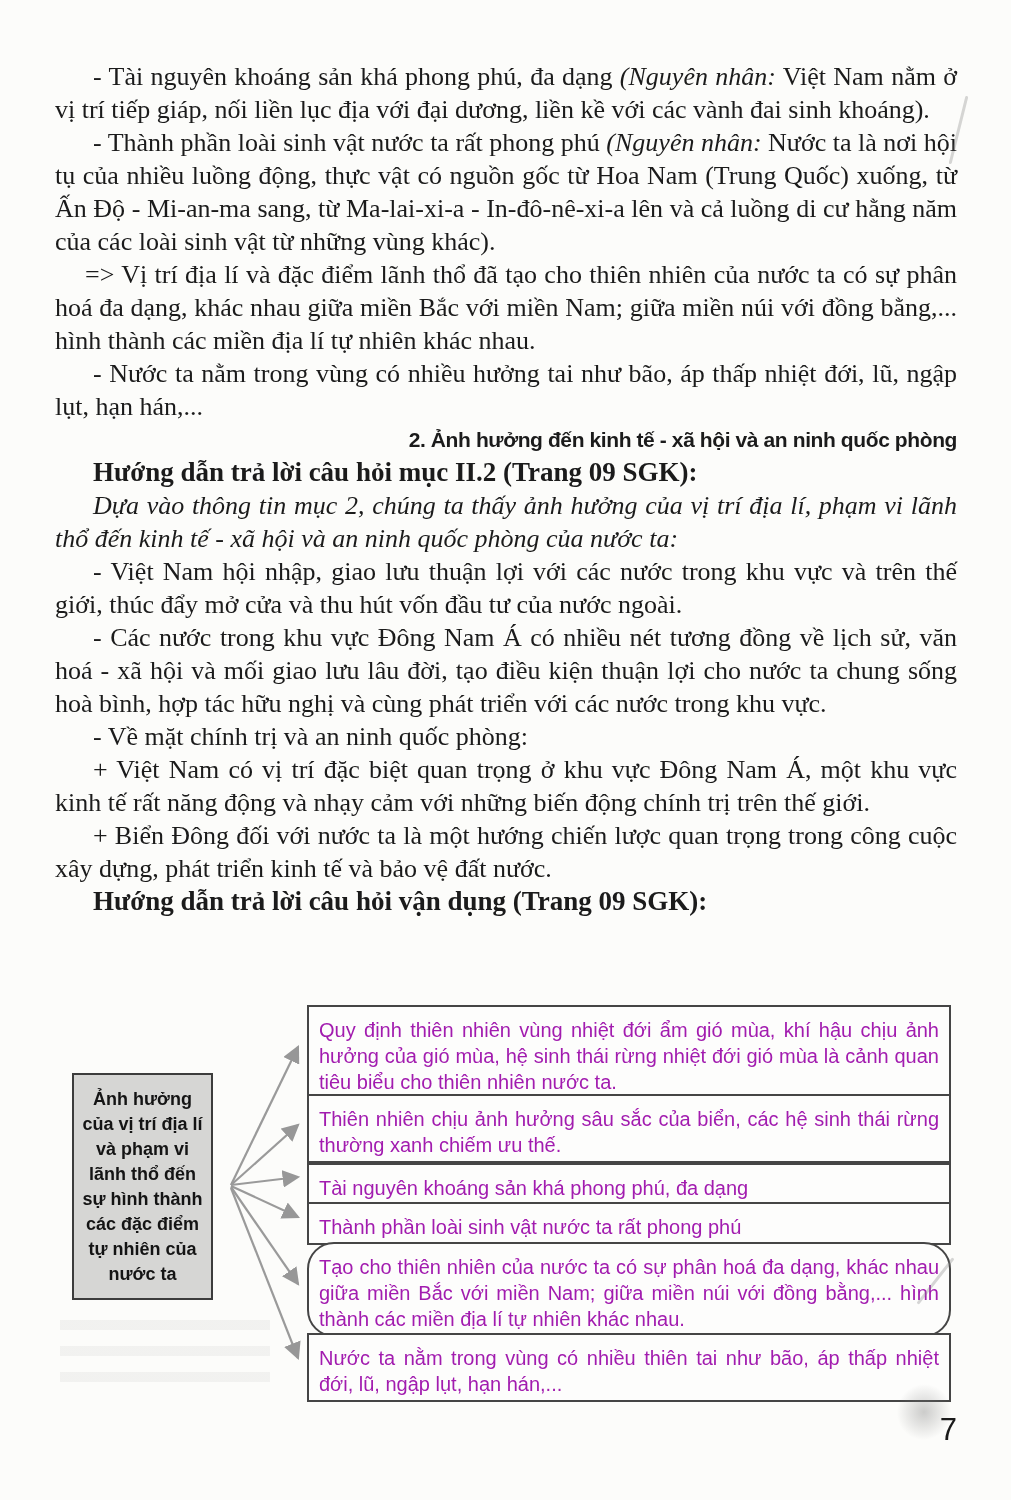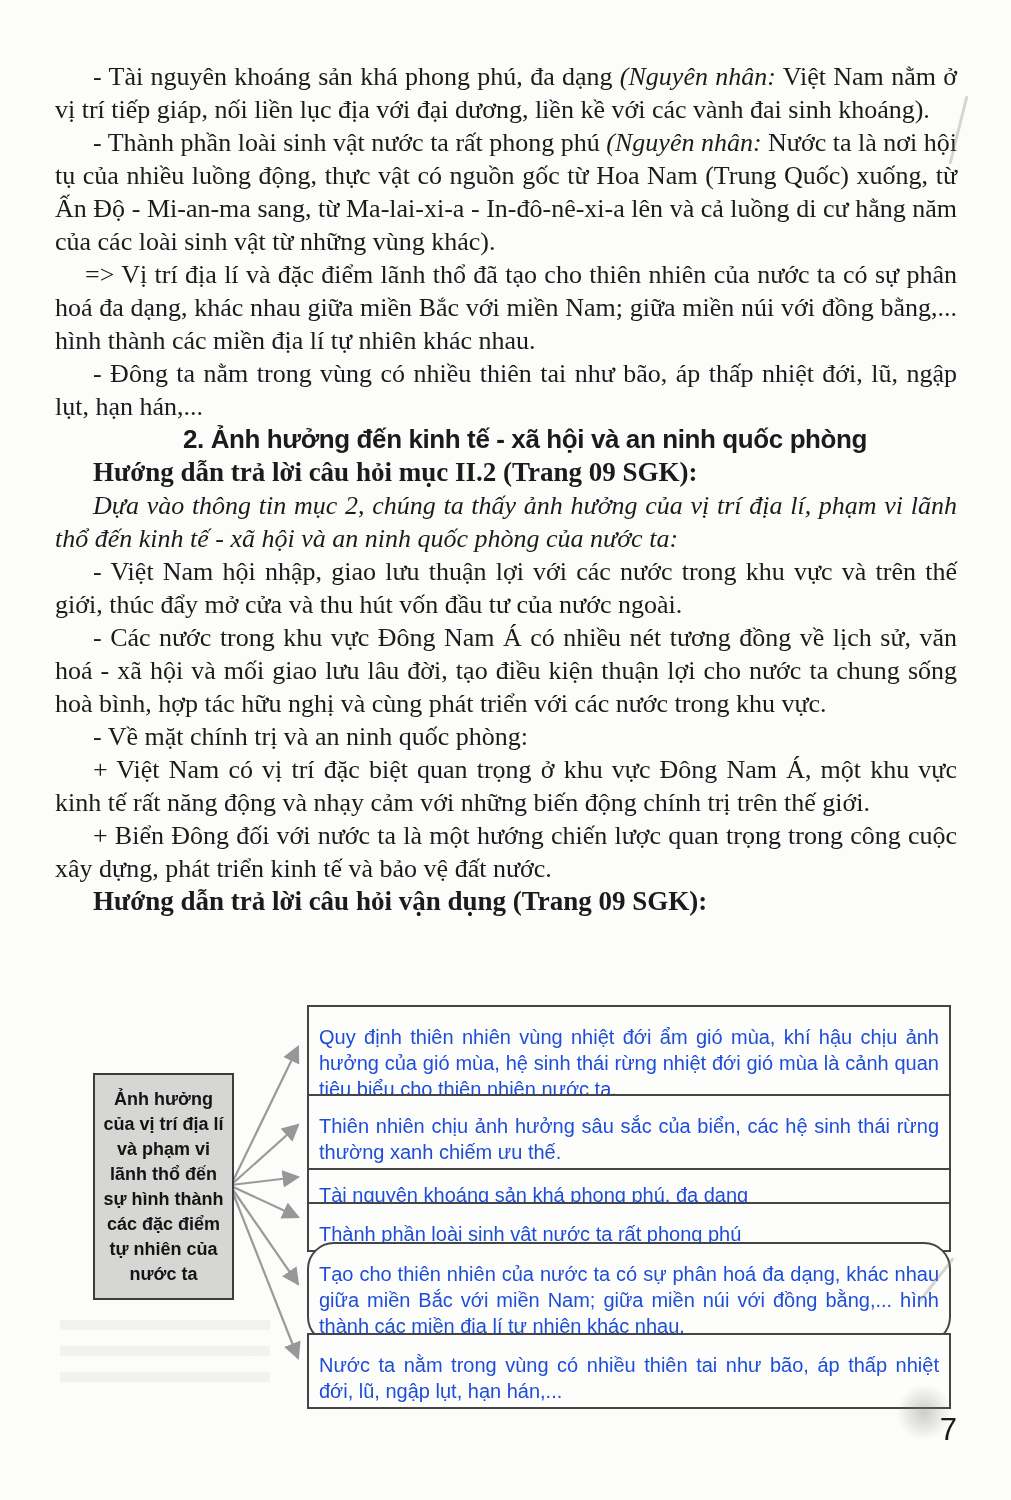--- a/index.html
+++ b/index.html
@@ -18,62 +18,62 @@
     font-size:26px;
     line-height:33px;
     text-align:justify;
   }
   .content p{margin:0;text-indent:38px;}
   .content p.arrowlead{text-indent:30px;}
   .h-sans{
     margin:0;
     font-family:"Liberation Sans","DejaVu Sans",sans-serif;
     font-weight:700;
-    font-size:26px;
+    font-size:21px;
     line-height:33px;
     letter-spacing:-0.4px;
     text-indent:20px;
-    text-align:center;
+    text-align:right;
   }
   .h-serif{
     margin:0;
     font-weight:700;
     font-size:27px;
     line-height:33px;
     text-indent:32px;
     text-align:left;
   }
   .it{font-style:italic;}
   .bold-it{font-weight:700;font-style:italic;}
 
   
   .diagram{position:absolute;left:0;top:1003px;width:1011px;height:400px;}
   .arrows{position:absolute;left:0;top:0;}
   .src-box{
-    position:absolute;left:93px;top:70px;width:141px;height:227px;
+    position:absolute;left:72px;top:70px;width:141px;height:227px;
     box-sizing:border-box;
     background:#d6d6d4;
     border:2.5px solid #3c3c3c;
     display:flex;align-items:center;justify-content:center;
     text-align:center;
     font-family:"Liberation Sans","DejaVu Sans",sans-serif;
     font-weight:700;font-size:18px;line-height:25px;
     padding:4px 5px;
     color:#141414;
   }
   .t-box{
     position:absolute;left:307px;width:644px;
     box-sizing:border-box;
     background:#fdfdfc;
     border:2px solid #454545;
     font-family:"Liberation Sans","DejaVu Sans",sans-serif;
     font-size:20px;line-height:26px;
-    padding:17px 10px 3px 10px;
+    padding:10px 10px 3px 10px;
     text-align:justify;
-    color:#1d4ed8;
+    color:#a21caf;
   }
   .t0{top:2px;min-height:82px;}
   .t1{top:91px;min-height:61px;}
   .t2{top:160px;min-height:30px;}
   .t3{top:199px;min-height:30px;}
   .t4{top:239px;min-height:83px;border-radius:27px;}
   .t5{top:330px;min-height:58px;}
 
   .pageno{
     position:absolute;right:54px;top:1412px;
@@ -102,21 +102,21 @@
 </style>
 </head>
 <body>
 
 <div class="page">
 
   <div class="content">
     <p><span>- Tài nguyên khoáng sản khá phong phú, đa dạng </span><span class="it">(Nguyên nhân:</span><span> Việt Nam nằm ở vị trí tiếp giáp, nối liền lục địa với đại dương, liền kề với các vành đai sinh khoáng).</span></p>
     <p><span>- Thành phần loài sinh vật nước ta rất phong phú </span><span class="it">(Nguyên nhân:</span><span> Nước ta là nơi hội tụ của nhiều luồng động, thực vật có nguồn gốc từ Hoa Nam (Trung Quốc) xuống, từ Ấn Độ - Mi-an-ma sang, từ Ma-lai-xi-a - In-đô-nê-xi-a lên và cả luồng di cư hằng năm của các loài sinh vật từ những vùng khác).</span></p>
     <p class="arrowlead">=&gt; Vị trí địa lí và đặc điểm lãnh thổ đã tạo cho thiên nhiên của nước ta có sự phân hoá đa dạng, khác nhau giữa miền Bắc với miền Nam; giữa miền núi với đồng bằng,... hình thành các miền địa lí tự nhiên khác nhau.</p>
-    <p>- Đông ta nằm trong vùng có nhiều thiên tai như bão, áp thấp nhiệt đới, lũ, ngập lụt, hạn hán,...</p>
+    <p>- Nước ta nằm trong vùng có nhiều hưởng tai như bão, áp thấp nhiệt đới, lũ, ngập lụt, hạn hán,...</p>
     <p class="h-sans">2. Ảnh hưởng đến kinh tế - xã hội và an ninh quốc phòng</p>
     <p class="h-serif">Hướng dẫn trả lời câu hỏi mục II.2 (Trang 09 SGK):</p>
     <p class="it">Dựa vào thông tin mục 2, chúng ta thấy ảnh hưởng của vị trí địa lí, phạm vi lãnh thổ đến kinh tế - xã hội và an ninh quốc phòng của nước ta:</p>
     <p>- Việt Nam hội nhập, giao lưu thuận lợi với các nước trong khu vực và trên thế giới, thúc đẩy mở cửa và thu hút vốn đầu tư của nước ngoài.</p>
     <p>- Các nước trong khu vực Đông Nam Á có nhiều nét tương đồng về lịch sử, văn hoá - xã hội và mối giao lưu lâu đời, tạo điều kiện thuận lợi cho nước ta chung sống hoà bình, hợp tác hữu nghị và cùng phát triển với các nước trong khu vực.</p>
     <p>- Về mặt chính trị và an ninh quốc phòng:</p>
     <p>+ Việt Nam có vị trí đặc biệt quan trọng ở khu vực Đông Nam Á, một khu vực kinh tế rất năng động và nhạy cảm với những biến động chính trị trên thế giới.</p>
     <p>+ Biển Đông đối với nước ta là một hướng chiến lược quan trọng trong công cuộc xây dựng, phát triển kinh tế và bảo vệ đất nước.</p>
     <p class="h-serif">Hướng dẫn trả lời câu hỏi vận dụng (Trang 09 SGK):</p>
   </div>

